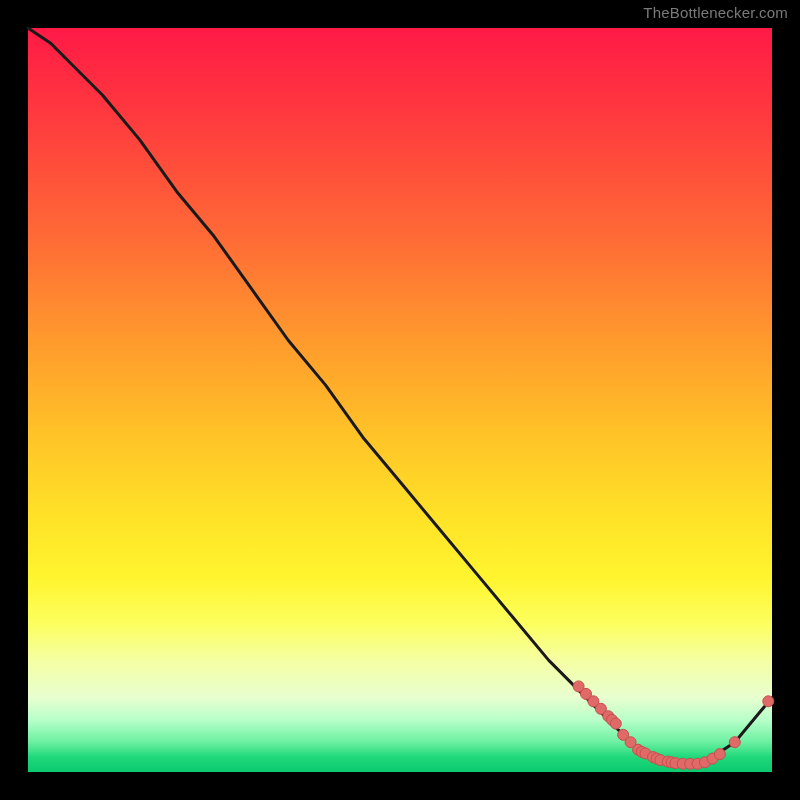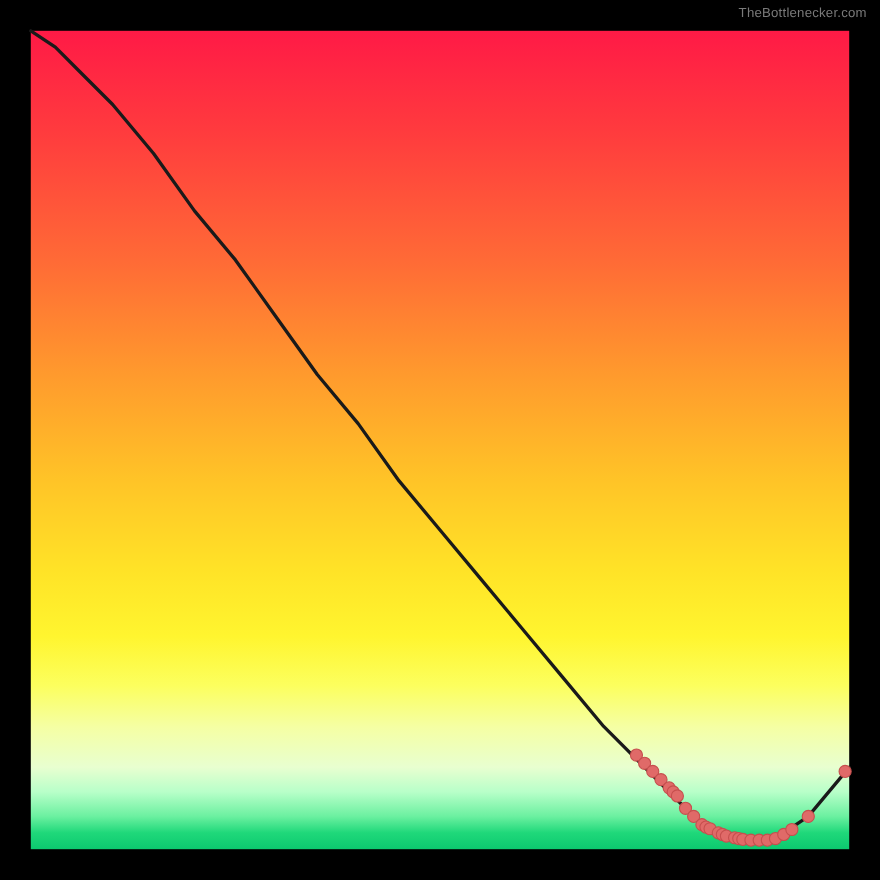--- a/index.html
+++ b/index.html
@@ -40,21 +40,21 @@
       #6bf0a0 96%,
       #1fd87a 98%,
       #0cc96f 100%
     );
   }
   .attribution {
     position: absolute;
     top: 4px;
     right: 12px;
     color: #7a7a7a;
-    font-size: 12px;
+    font-size: 15px;
     letter-spacing: 0.2px;
     user-select: none;
   }
   svg.curve {
     position: absolute;
     left: 0;
     top: 0;
     width: 744px;
     height: 744px;
     overflow: visible;

